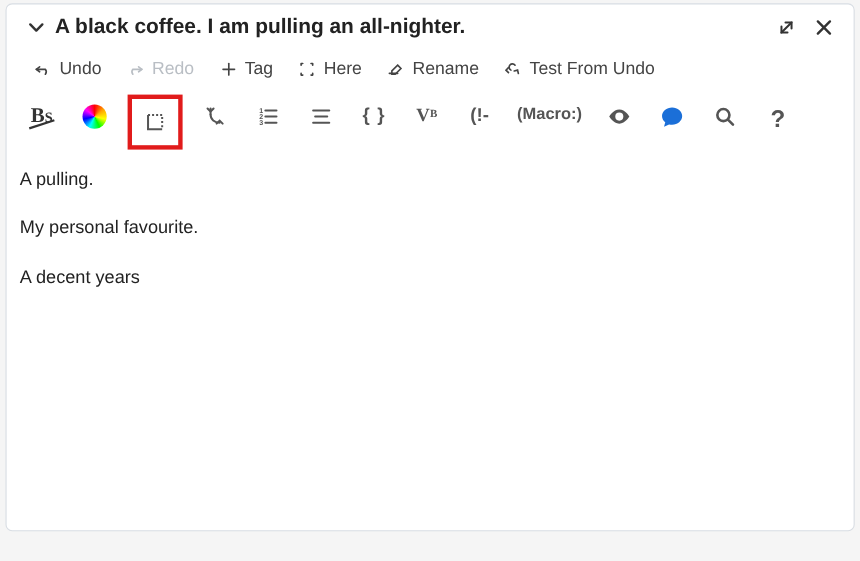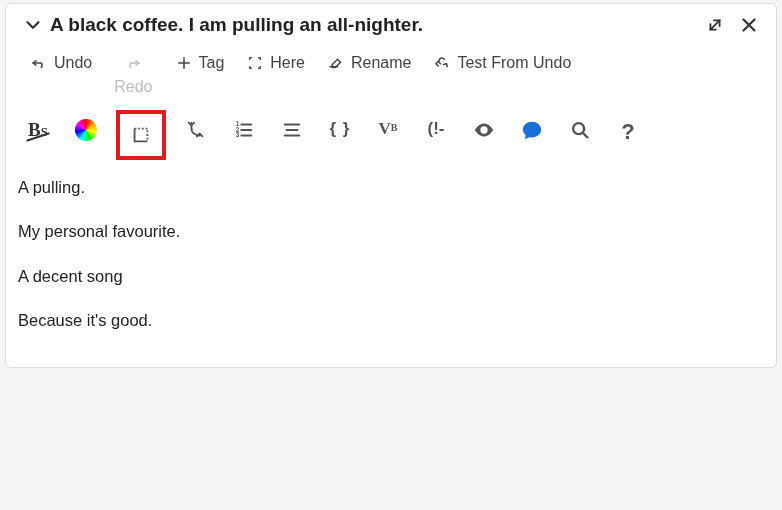--- a/index.html
+++ b/index.html
@@ -8,21 +8,21 @@
     background: #f5f5f5;
     width: 782px;
     height: 510px;
     overflow: hidden;
   }
   .panel {
     background: #fff;
     border: 1px solid #d8dde3;
     border-radius: 6px;
     width: 772px;
-    height: 365px;
+    height: 480px;
     margin: 3px 5px;
   }
   .header {
     display: flex;
     align-items: center;
     padding: 10px 16px 8px 16px;
   }
   .header .chev {
     width: 22px;
     height: 22px;
@@ -49,21 +49,21 @@
     padding: 10px 20px 10px 24px;
     font-size: 16px;
     color: #444;
   }
   .toolbar1 .item {
     display: flex;
     align-items: center;
     gap: 6px;
     cursor: pointer;
   }
-  .toolbar1 .item.disabled { color: #b9bec4; cursor: default; flex-direction: column; }
+  .toolbar1 .item.disabled { color: #b9bec4; cursor: default; }
   .toolbar1 svg { width:18px; height:18px; }
   .toolbar2 {
     display: flex;
     align-items: center;
     gap: 12px;
     padding: 8px 12px 10px 14px;
     font-size: 16px;
     color: #555;
   }
   .tbtn {
@@ -217,20 +217,21 @@
           <line x1="6" y1="12" x2="18" y2="12"></line>
           <line x1="4" y1="18" x2="20" y2="18"></line>
         </svg>
     </div>
     <div class="tbtn" style="font-size:17px;letter-spacing:1px;">{ }</div>
     <div class="tbtn vb">
         <span>V</span>
         <span class="vlow">b</span>
       </div>
     <div class="tbtn" style="font-size:17px;">(!-</div>
+    <div class="tbtn macro" style="width:auto;padding:0 4px;">(Macro:)</div>
     <div class="tbtn">
       <svg viewBox="0 0 24 24" fill="currentColor">
           <path d="M12 5C6 5 2 12 2 12s4 7 10 7 10-7 10-7-4-7-10-7zm0 11a4 4 0 110-8 4 4 0 010 8z"></path>
           <circle cx="12" cy="12" r="2" fill="#fff"></circle>
         </svg>
     </div>
     <div class="tbtn" style="color:#1b6fd8;">
       <svg viewBox="0 0 24 24" fill="currentColor">
           <path d="M12 3C6.5 3 2 6.8 2 11.5c0 2.4 1.2 4.6 3.2 6.1L4 22l5-2.2c1 .2 2 .3 3 .3 5.5 0 10-3.8 10-8.6S17.5 3 12 3z"></path>
         </svg>
@@ -240,17 +241,16 @@
           <circle cx="10.5" cy="10.5" r="6"></circle>
           <line x1="20" y1="20" x2="15" y2="15"></line>
         </svg>
     </div>
     <div class="tbtn" style="font-size:22px;font-weight:700;">?</div>
   </div>
 
   <div class="content">
     <p>A pulling.</p>
     <p>My personal favourite.</p>
-    <p>A decent song</p>
-    <p>Because it's good.</p>
+    <p>A decent years</p>
   </div>
 
 </div>
 
 </body></html>

